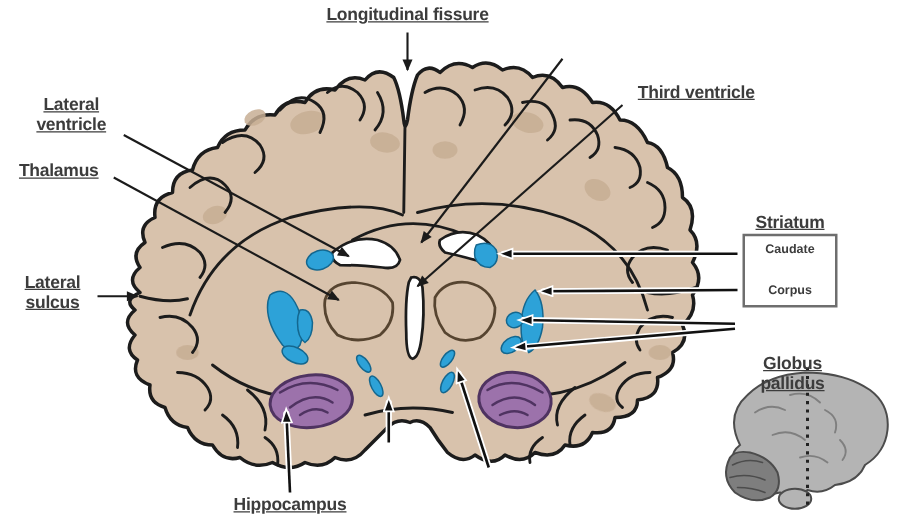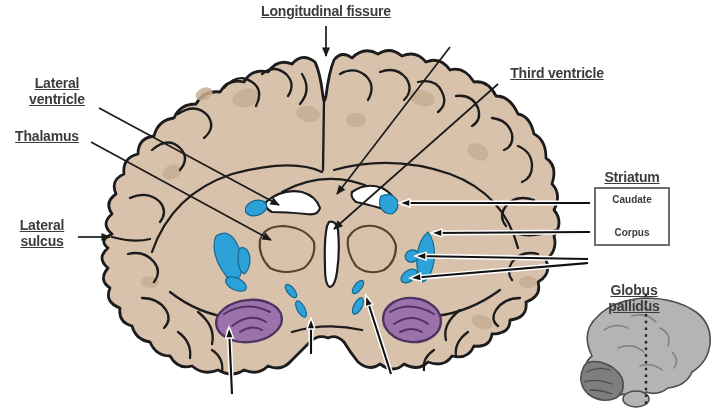--- a/index.html
+++ b/index.html
@@ -205,14 +205,15 @@
   <div class="lbl" style="left:42px;top:217px;">Lateral
 sulcus</div>
   <div class="lbl" style="left:632px;top:169px;text-align:right;">Striatum</div>
 
   <div class="striatum-box">
     <div class="row">Caudate</div>
     <div class="row">Corpus</div>
   </div>
 
   <div class="lbl" style="left:634px;top:254px;margin-top:28px;">Globus pallidus</div>
+  <div class="lbl" style="left:232px;top:395px;">Hippocampus</div>
 
 </div>
 
 </body></html>

